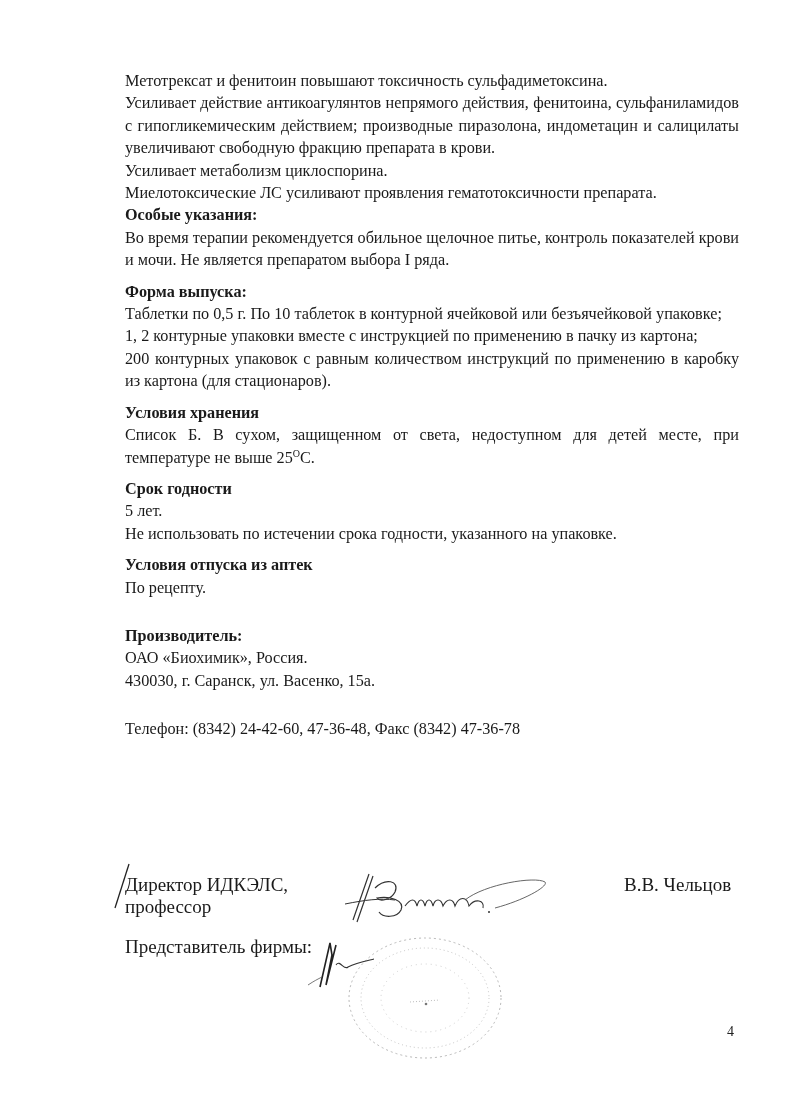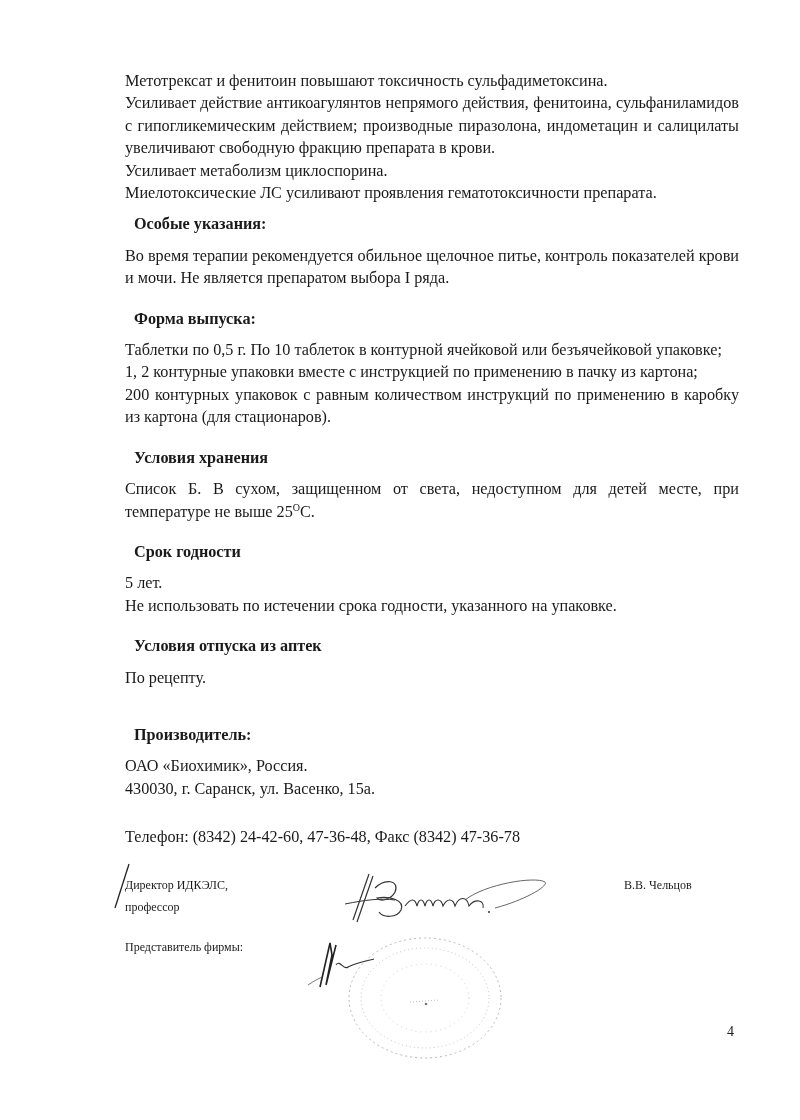--- a/index.html
+++ b/index.html
@@ -7,27 +7,27 @@
     .page {
       position: absolute; left: 0; top: 0; width: 700px; height: 1120px;
       background: #ffffff; color: #1a1a1a;
       font-family: "Liberation Serif", "DejaVu Serif", serif;
     }
     .content {
       position: absolute; left: 125px; top: 70px; width: 614px;
       font-size: 16.2px; line-height: 22.4px;
     }
     .p { text-align: justify; margin: 0; }
-    .h { font-weight: bold; margin: 9px; }
+    .h { font-weight: bold; margin: 0; }
     .gap { height: 9px; }
     .gap-lg { height: 26px; }
     sup { font-size: 10px; line-height: 0; vertical-align: super; }
 
     .sig-block { position: absolute; left: 0; top: 0; width: 800px; height: 1120px; pointer-events: none; }
-    .sig-text { position: absolute; font-size: 12px; line-height: 22.4px; color: #1a1a1a; }
+    .sig-text { position: absolute; font-size: 19px; line-height: 22.4px; color: #1a1a1a; }
     .director { left: 125px; top: 874px; }
     .chelcov { left: 624px; top: 874px; }
     .rep { left: 125px; top: 936px; }
     .slash { position: absolute; left: 112px; top: 862px; }
     .sig1 { position: absolute; left: 335px; top: 870px; }
     .sig2 { position: absolute; left: 300px; top: 935px; }
     .stamp { position: absolute; left: 340px; top: 930px; }
     .page-num { position: absolute; left: 727px; top: 1024px; font-size: 14px; color: #222; }
   </style>
 </head>

